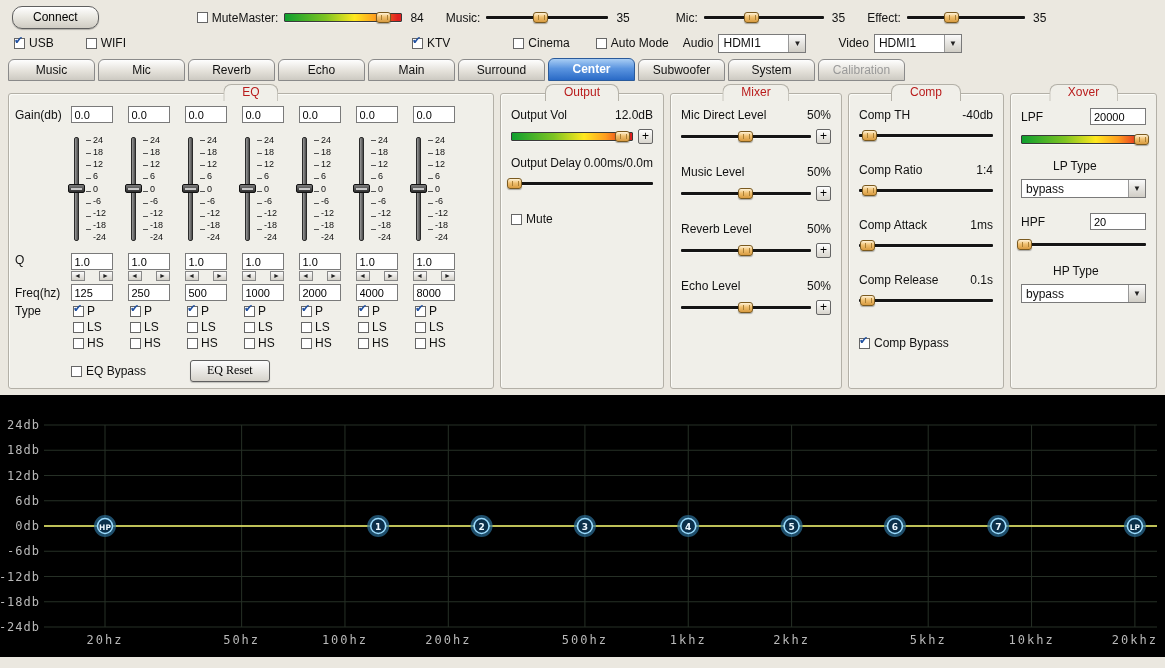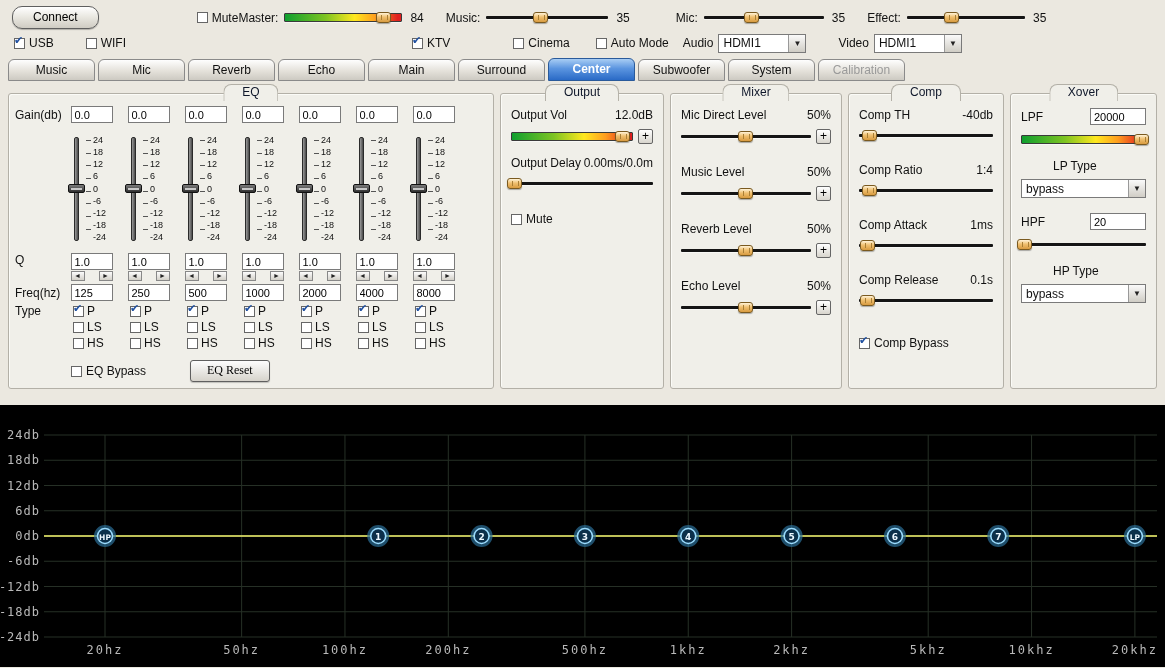--- a/index.html
+++ b/index.html
@@ -46,21 +46,21 @@
     border-radius:6px 6px 0 0;background:linear-gradient(#fefefe,#e4e1da 55%,#cdcac2);cursor:pointer;}
   .tab.active{background:linear-gradient(#a8cdf4,#5b95e0 45%,#2a6ac6);border-color:#2a5a9a;color:#fff;font-weight:bold;height:23px;line-height:21px;}
   .tab.disabled{color:#9a9a9a;}
 
   
   .panels{display:flex;gap:6px;padding:12px 8px 0;}
   .group{position:relative;height:296px;border:1px solid #b3b0a7;border-radius:3px;background:#f0efe9;
     box-shadow:inset 1px 1px 0 #fbfbf7;}
   .group-title{position:absolute;top:-10px;left:50%;transform:translateX(-50%);height:17px;line-height:15px;
     padding:0 18px;background:#f0efe9;border:1px solid #b3b0a7;border-bottom:none;border-radius:8px 8px 0 0;
-    color:#0f172a;white-space:nowrap;}
+    color:#b91c1c;white-space:nowrap;}
   .g-eq{flex:0 0 486px;} .g-output{flex:0 0 164px;} .g-mixer{flex:0 0 172px;} .g-comp{flex:0 0 156px;} .g-xover{flex:1;}
   .pbody{padding:14px 10px 0;}
   .prow-head{display:flex;justify-content:space-between;align-items:center;}
   .prow-slider{display:flex;align-items:center;gap:5px;margin-top:7px;}
   .prow-slider .hslider{flex:1;}
   .plus-btn{width:15px;height:15px;flex:none;border:1px solid #666;border-radius:2px;
     background:linear-gradient(#fff,#d8d5cd);font-size:12px;line-height:11px;text-align:center;padding:0;
     font-family:inherit;cursor:pointer;}
   .mrow{margin-bottom:21px;}
   .mt12{margin-top:12px;} .mt22{margin-top:22px;} .mt8{margin-top:8px;}
@@ -101,21 +101,21 @@
 
   
   .xover-row{display:flex;justify-content:space-between;align-items:center;}
   .g-xover .tinput{width:56px;}
   .block-slider{margin-top:8px;}
   .xover-lbl{margin-top:13px;margin-left:32px;}
   .g-xover .dropdown{margin-top:6px;}
   .xover-sec2{margin-top:15px;}
 
   
-  .graph{position:relative;height:262px;background:#000;margin-top:16px;}
+  .graph{position:relative;height:262px;background:#000;margin-top:6px;}
   .graph svg{display:block;width:100%;height:100%;}
   .xlab{font-family:"DejaVu Sans Mono",monospace;font-size:12px;fill:#b9b9b9;letter-spacing:2px;}
   .ylab{font-family:"DejaVu Sans Mono",monospace;font-size:12px;fill:#b9b9b9;letter-spacing:1px;}
   .mtext{font-family:"DejaVu Sans",sans-serif;font-weight:bold;fill:#eef8ff;}
 </style>
 </head>
 <body>
 
 <div class="app">
 

